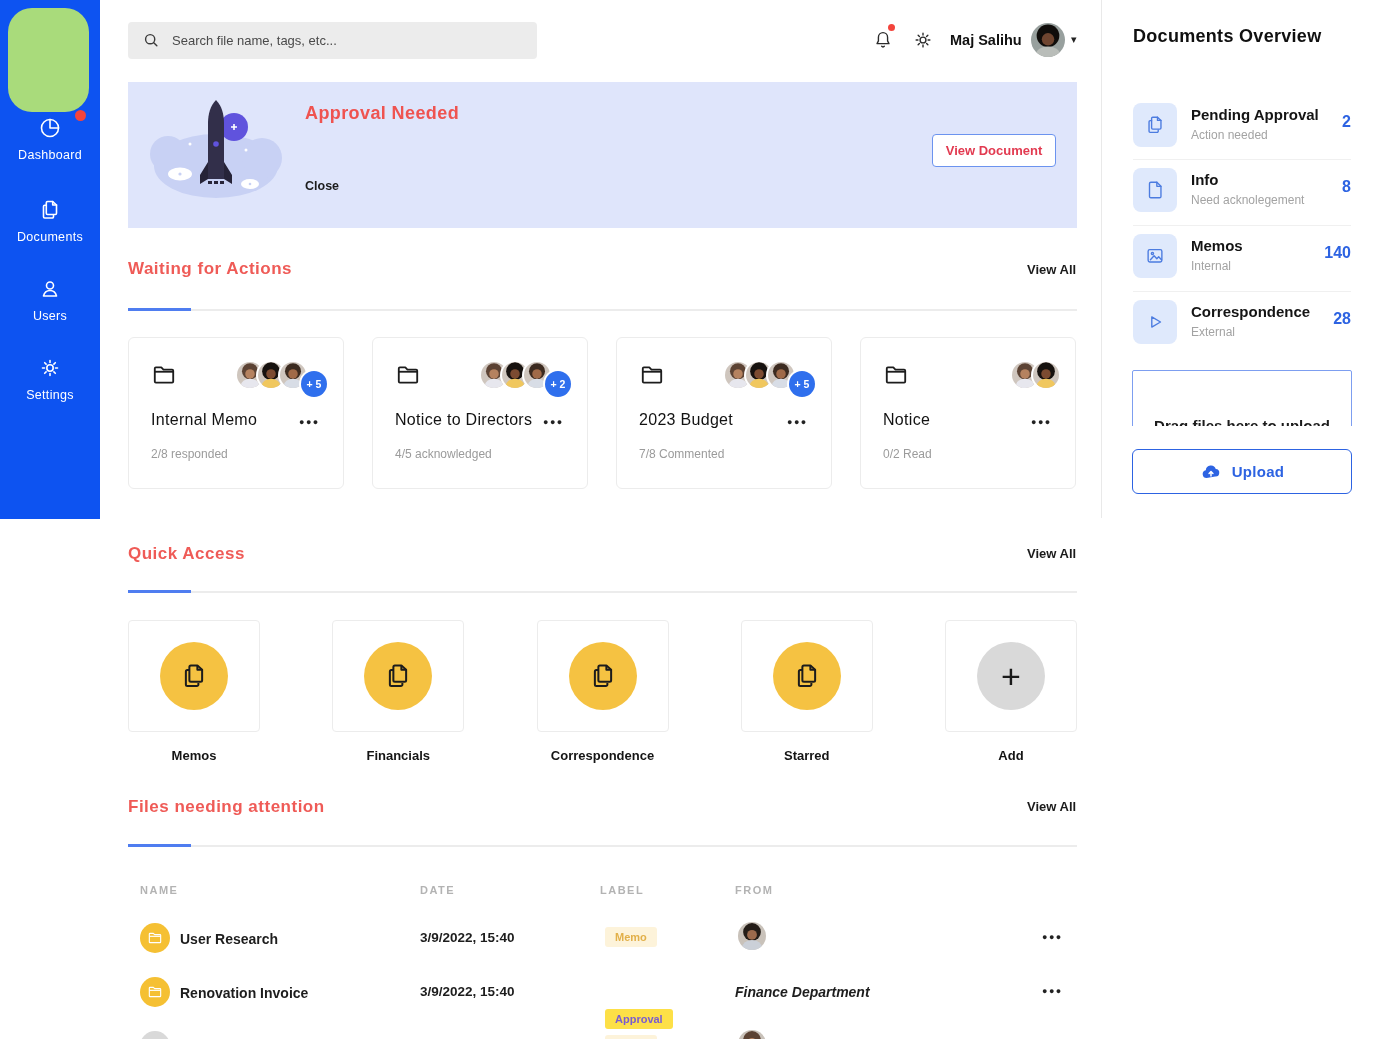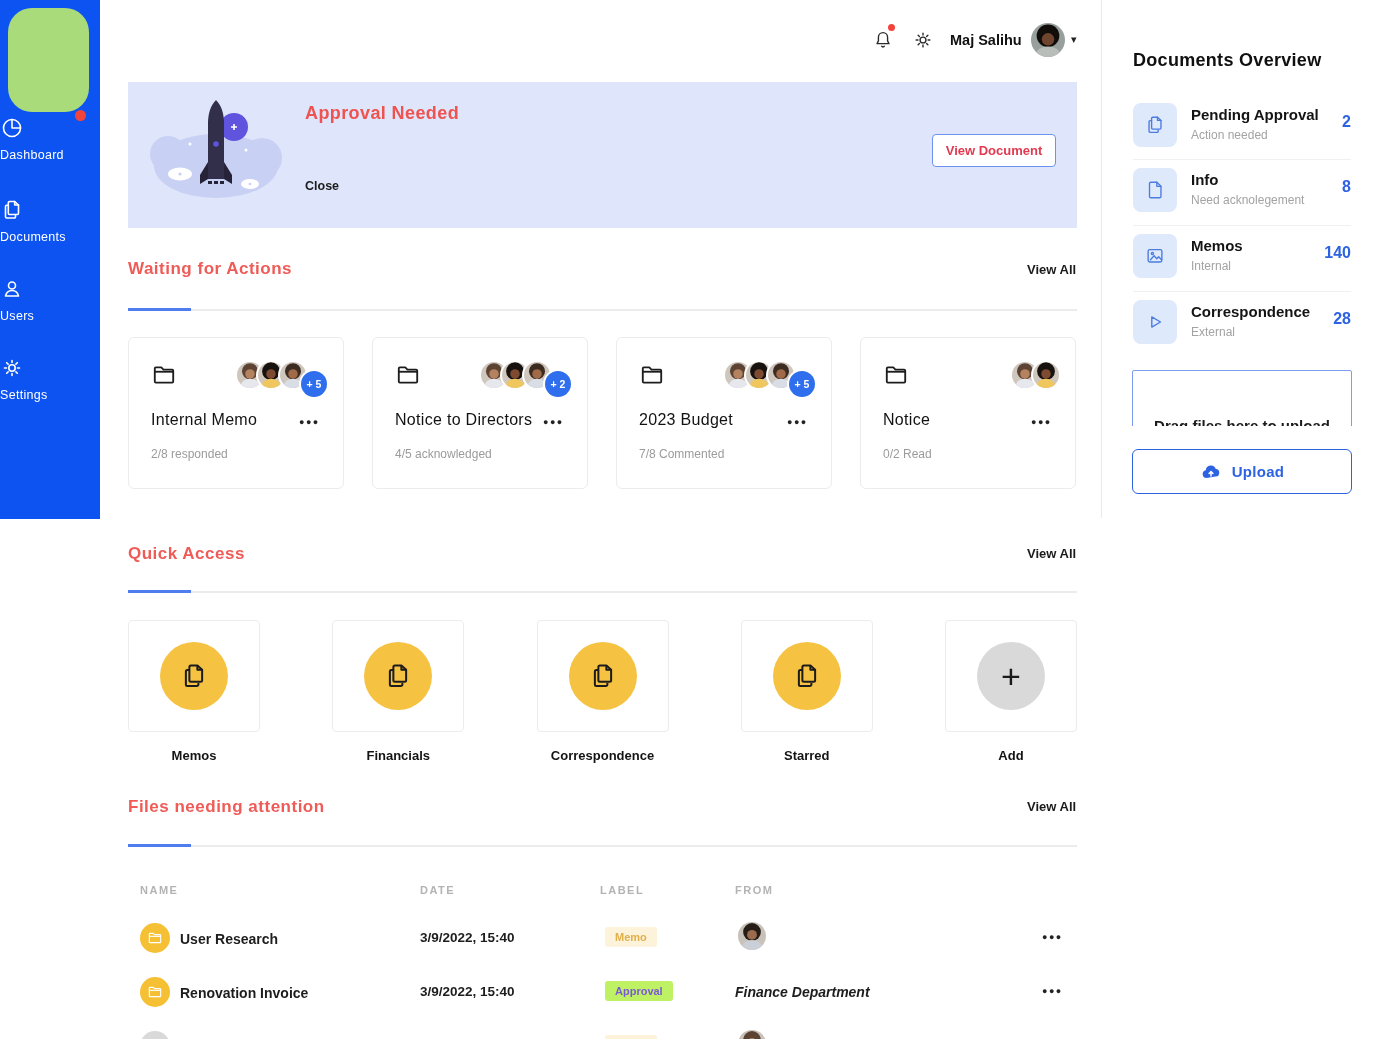--- a/index.html
+++ b/index.html
@@ -3,21 +3,21 @@
 <meta charset="utf-8">
 <style>
   * { margin:0; padding:0; box-sizing:border-box; }
   body { background:#fff; font-family:"Liberation Sans", sans-serif; }
   #app { position:relative; width:1378px; height:1039px; background:#fff; overflow:hidden; }
 
   
   .sidebar { position:absolute; left:0; top:0; width:100px; height:519px; background:#0d53f1; }
   .logo { position:absolute; left:8px; top:8px; width:81px; height:104px; background:#a9db7b; border-radius:24px; }
   .logo-dot { position:absolute; left:75px; top:110px; width:11px; height:11px; border-radius:50%; background:#f3443c; }
-  .nav-item { position:absolute; left:0; width:100px; text-align:left; color:#fff; cursor:pointer; }
+  .nav-item { position:absolute; left:0; width:100px; text-align:center; color:#fff; cursor:pointer; }
   .nav-ico { width:24px; height:24px; stroke:#fff; fill:none; stroke-width:1.6; stroke-linecap:round; stroke-linejoin:round; }
   .nav-label { font-size:12.5px; margin-top:4px; letter-spacing:.3px; }
 
   
   .search-wrap { position:absolute; left:128px; top:22px; width:409px; height:37px; background:#ececec; border-radius:4px; }
   .search-wrap svg { position:absolute; left:13px; top:8px; width:20px; height:20px; stroke:#3a3a3a; fill:none; stroke-width:1.7; stroke-linecap:round; }
   .search-input { position:absolute; left:44px; top:0; width:355px; height:37px; border:none; background:transparent; outline:none; font-size:13px; color:#333; font-family:"Liberation Sans",sans-serif; }
   .search-input::placeholder { color:#4a4a4a; }
   .ico-btn { position:absolute; width:22px; height:22px; top:29px; cursor:pointer; }
   .ico-btn svg { width:22px; height:22px; stroke:#2b2b2b; fill:none; stroke-width:1.5; stroke-linecap:round; stroke-linejoin:round; }
@@ -73,29 +73,29 @@
   .t-head { position:absolute; left:128px; top:884px; width:949px; height:14px; }
   .t-head span { position:absolute; font-size:11px; font-weight:600; color:#b3b3b3; letter-spacing:1.5px; }
   .t-row { position:absolute; left:128px; width:949px; height:50px; cursor:pointer; }
   .fold-circle { position:absolute; left:12px; top:3px; width:30px; height:30px; border-radius:50%; background:#f5c033; display:flex; align-items:center; justify-content:center; }
   .fold-circle.gray { background:#d9d9d9; }
   .fold-circle svg { width:16px; height:16px; stroke:#fff; fill:none; stroke-width:1.7; stroke-linejoin:round; }
   .t-name { position:absolute; left:52px; top:11px; font-size:14px; font-weight:700; color:#1d1d1d; }
   .t-date { position:absolute; left:292px; top:10px; font-size:13.5px; font-weight:600; color:#1d1d1d; }
   .t-label { position:absolute; left:477px; top:7px; font-size:11px; font-weight:600; padding:4px 10px; border-radius:3px; }
   .badge-memo { background:#fdf3da; color:#e2b04a; }
-  .badge-approval { background:#bef264; color:#7a5cd0; }
+  .badge-approval { background:#fde047; color:#7a5cd0;margin-top:28px; }
   .row-av { position:absolute; left:610px; top:2px; width:28px; height:28px; border-radius:50%; overflow:hidden; background:#c9c2ba; }
   .t-from { position:absolute; left:607px; top:10px; font-size:14px; font-weight:600; font-style:italic; color:#1d1d1d; }
   .row-dots { position:absolute; left:914px; top:12px; font-size:9px; font-weight:700; color:#222; letter-spacing:1.5px; cursor:pointer; }
 
   
   .rightpanel { position:absolute; left:1101px; top:0; width:277px; height:1039px; }
   .rightpanel::before { content:""; position:absolute; left:0; top:0; width:1px; height:518px; background:#e9e9e9; }
-  .ov-title { position:absolute; left:32px; top:26px; font-size:18px; font-weight:700; color:#101010; letter-spacing:.3px;margin-top:24px; }
+  .ov-title { position:absolute; left:32px; top:26px; font-size:18px; font-weight:700; color:#101010; letter-spacing:.3px; }
   .ov-item { position:absolute; left:32px; width:218px; height:44px; cursor:pointer; }
   .ov-tile { position:absolute; left:0; top:0; width:44px; height:44px; background:#dfe9fc; border-radius:8px; display:flex; align-items:center; justify-content:center; }
   .ov-tile svg { width:22px; height:22px; stroke:#4c7ce0; fill:none; stroke-width:1.5; stroke-linejoin:round; stroke-linecap:round; }
   .ov-ttl { position:absolute; left:58px; top:3px; font-size:15px; font-weight:700; color:#141414; }
   .ov-sub { position:absolute; left:58px; top:25px; font-size:12px; color:#a3a3a3; }
   .ov-count { position:absolute; right:0; top:10px; font-size:16px; font-weight:700; color:#2d63e2; }
   .ov-div { position:absolute; left:32px; width:218px; height:1px; background:#f0f0f0; }
   .dropzone { position:absolute; left:31px; top:370px; width:220px; height:56px; overflow:hidden; cursor:pointer; }
   .dropzone-inner { width:220px; height:90px; border:1.3px solid #7d9ef0; border-radius:2px; text-align:center; }
   .drop-text { margin-top:46px; font-size:15px; font-weight:700; color:#1c1c1c; }
@@ -136,20 +136,27 @@
     </div>
     <div class="nav-item" style="top:356px">
       <svg class="nav-ico" viewBox="0 0 24 24">
           <circle cx="12" cy="12" r="3.2"></circle>
           <path d="M12 4.5v2M12 17.5v2M4.5 12h2M17.5 12h2M6.7 6.7l1.4 1.4M15.9 15.9l1.4 1.4M17.3 6.7l-1.4 1.4M8.1 15.9l-1.4 1.4"></path>
         </svg>
       <div class="nav-label">Settings</div>
     </div>
   </div>
 
+  <div class="search-wrap">
+    <svg viewBox="0 0 24 24">
+        <circle cx="11" cy="11" r="5.5"></circle>
+        <path d="M15.3 15.3 19 19"></path>
+      </svg>
+    <input class="search-input" type="text" placeholder="Search file name, tags, etc..." style="">
+  </div>
   <div class="ico-btn" style="left:872px">
     <svg viewBox="0 0 24 24">
         <path d="M12 4a5 5 0 0 0-5 5v4l-1.5 3h13L17 13V9a5 5 0 0 0-5-5z"></path>
         <path d="M10.5 18.8a1.8 1.8 0 0 0 3 0"></path>
       </svg>
   </div>
   <div class="bell-dot"></div>
   <div class="ico-btn" style="left:912px">
     <svg viewBox="0 0 24 24">
         <circle cx="12" cy="12" r="3.2"></circle>

